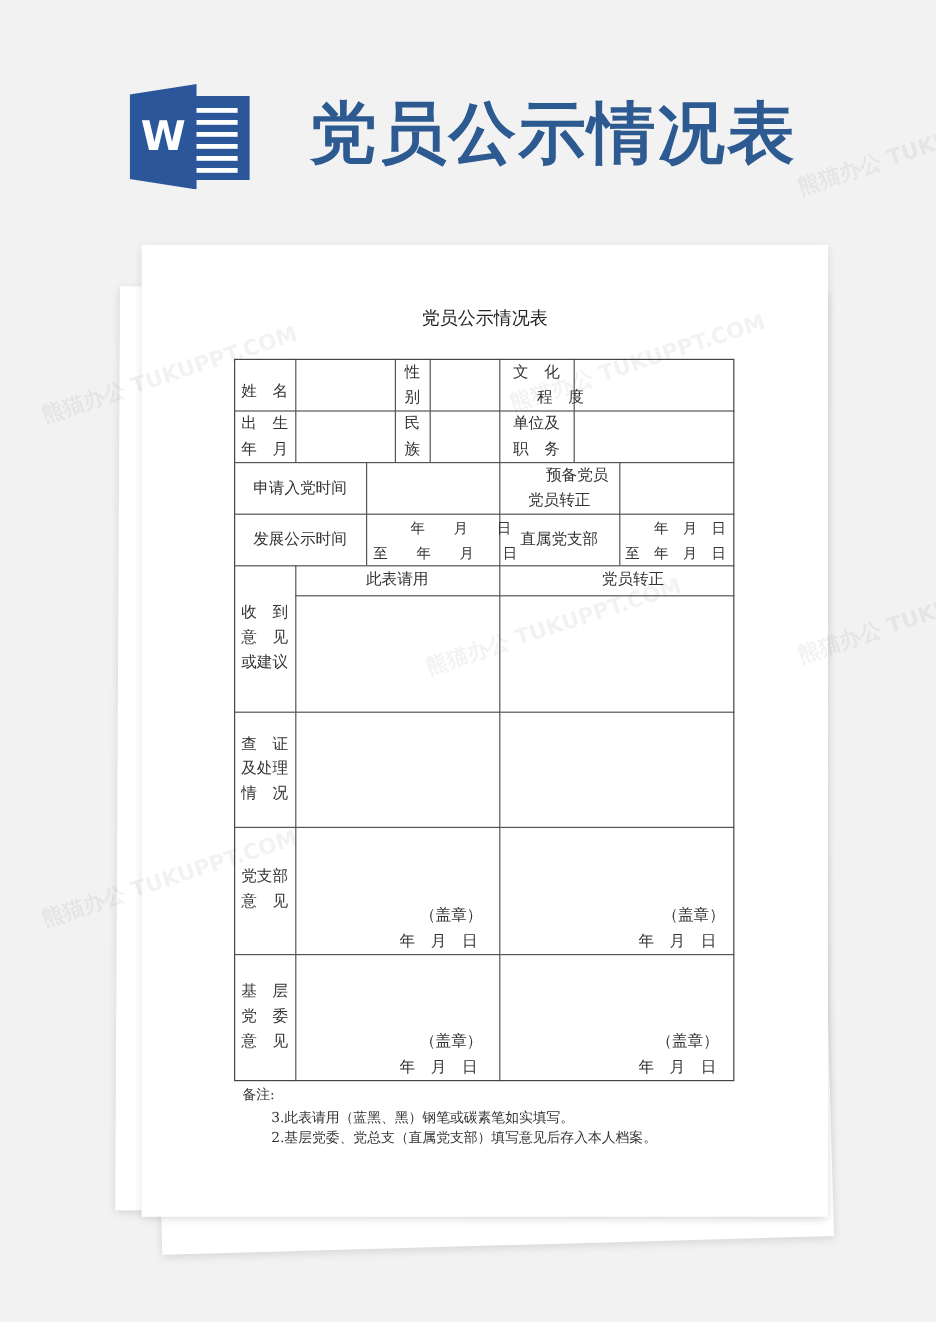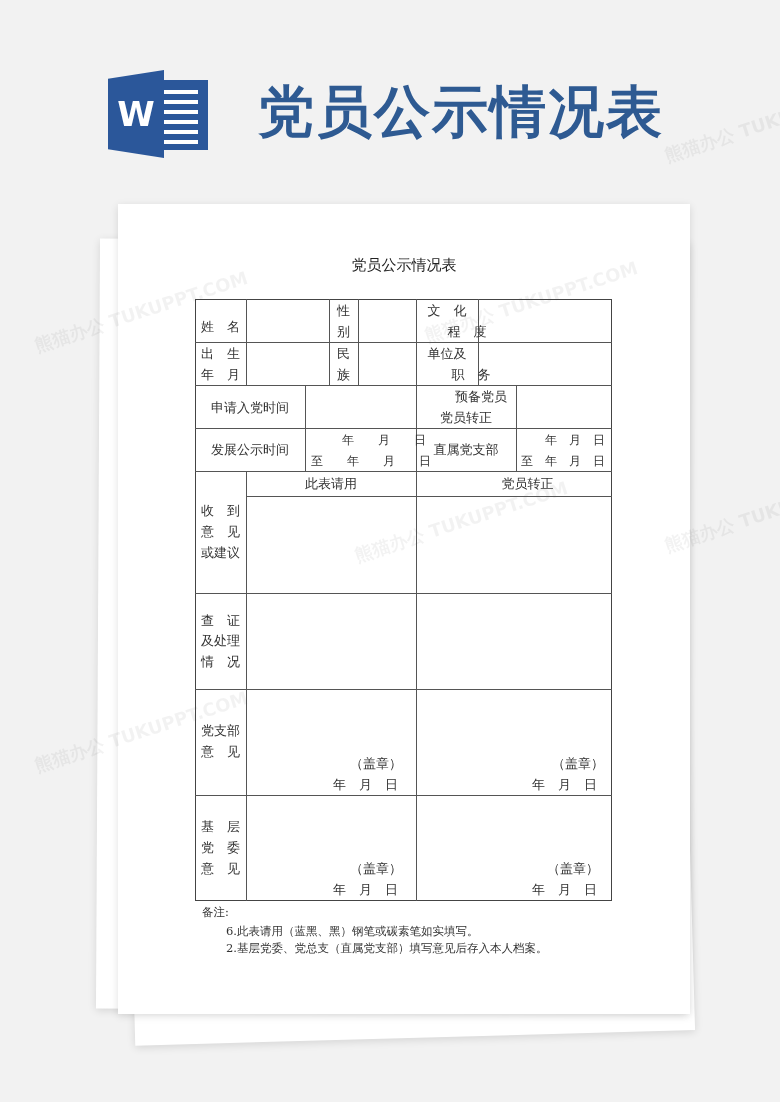--- a/index.html
+++ b/index.html
@@ -85,21 +85,21 @@
 <div class="t c" style="left:329px;top:300px;width:29px">性</div>
 <div class="t c" style="left:329px;top:321px;width:29px">别</div>
 <div class="t c" style="left:416px;top:300px;width:62px">文　化</div>
 <div class="t c" style="left:436px;top:321px;width:62px">程　度</div>
 
 <div class="t c" style="left:195px;top:343px;width:51px">出　生</div>
 <div class="t c" style="left:195px;top:364px;width:51px">年　月</div>
 <div class="t c" style="left:329px;top:343px;width:29px">民</div>
 <div class="t c" style="left:329px;top:364px;width:29px">族</div>
 <div class="t c" style="left:416px;top:343px;width:62px">单位及</div>
-<div class="t c" style="left:440px;top:364px;width:62px">职　务</div>
+<div class="t c" style="left:416px;top:364px;width:62px">职　务</div>
 
 <div class="t c" style="left:195px;top:397px;width:110px">申请入党时间</div>
 <div class="t c" style="left:431px;top:386px;width:100px">预备党员</div>
 <div class="t c" style="left:416px;top:407px;width:100px">党员转正</div>
 
 <div class="t c" style="left:195px;top:439px;width:110px">发展公示时间</div>
 <div class="t" style="left:342px;top:430px;font-size:12px">年　　月　　日</div>
 <div class="t" style="left:311px;top:451px;font-size:12px">至　　年　　月　　日</div>
 <div class="t c" style="left:416px;top:439px;width:100px">直属党支部</div>
 <div class="t" style="left:545px;top:430px;font-size:12px">年　月　日</div>
@@ -125,14 +125,14 @@
 
 <div class="t c" style="left:195px;top:816px;width:51px">基　层</div>
 <div class="t c" style="left:195px;top:837px;width:51px">党　委</div>
 <div class="t c" style="left:195px;top:858px;width:51px">意　见</div>
 <div class="t" style="left:350px;top:858px">（盖章）</div>
 <div class="t" style="left:333px;top:879px">年　月　日</div>
 <div class="t" style="left:547px;top:858px">（盖章）</div>
 <div class="t" style="left:532px;top:879px">年　月　日</div>
 
 <div class="notes" style="left:202px;top:905px">备注:</div>
-<div class="notes" style="left:226px;top:924px">6.此表请用（蓝黑、黑）钢笔或碳素笔如实填写。</div>
+<div class="notes" style="left:226px;top:924px">3.此表请用（蓝黑、黑）钢笔或碳素笔如实填写。</div>
 <div class="notes" style="left:226px;top:941px">2.基层党委、党总支（直属党支部）填写意见后存入本人档案。</div>
 
 </body></html>

